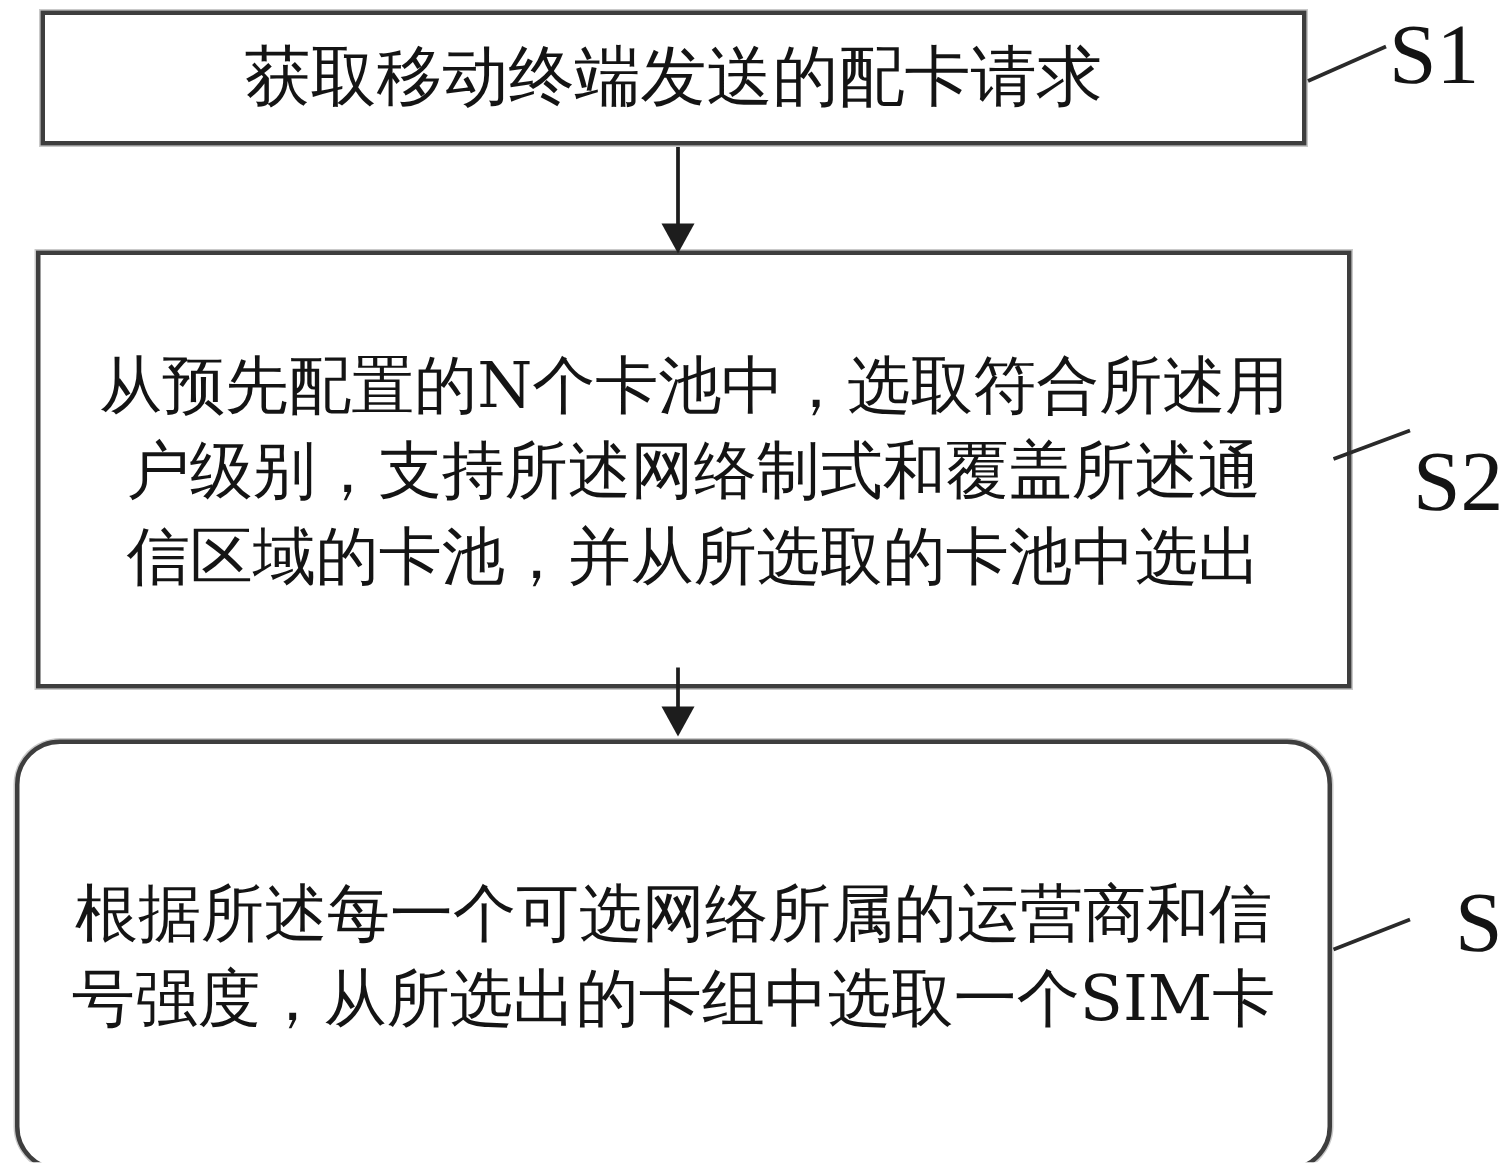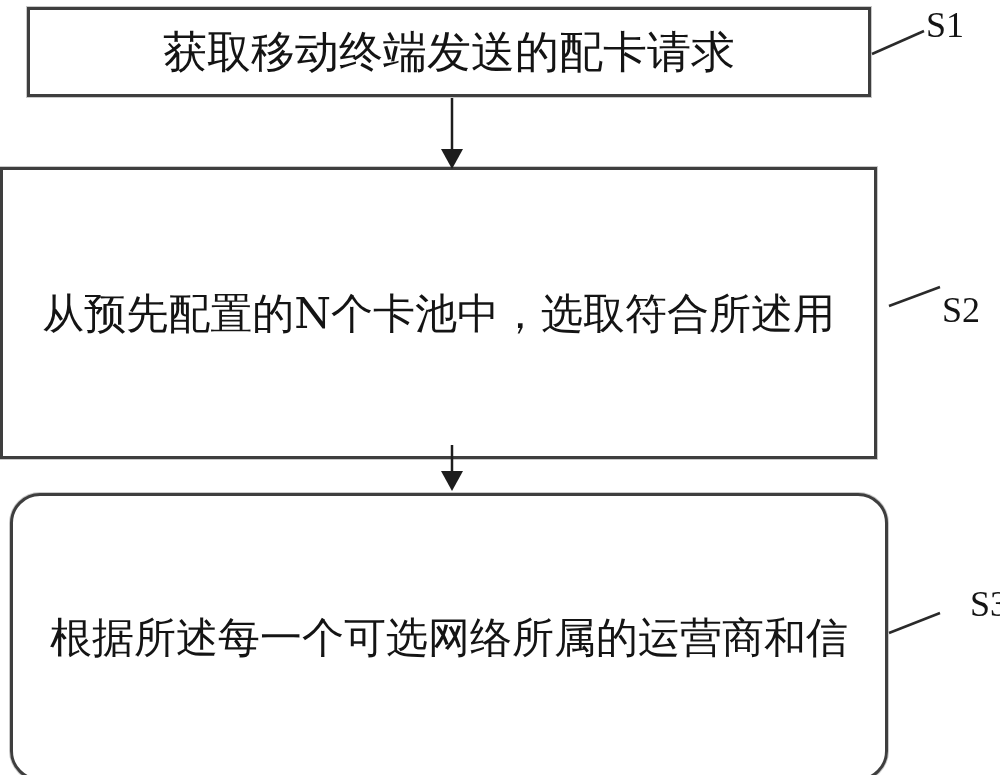--- a/index.html
+++ b/index.html
@@ -20,34 +20,34 @@
     box-sizing: border-box;
     border: 3px solid #3e3e3e;
     background: #ffffff;
     display: flex;
     flex-direction: column;
     justify-content: center;
     align-items: center;
     box-shadow: 0 0 0 1px #c9c9c9;
   }
   .box-s1 { left: 27px;  top: 7px;   width: 844px; height: 90px; }
-  .box-s2 { left: 0;  top: 167px; width: 877px; height: 292px; }
+  .box-s2 { left: 24px;  top: 167px; width: 877px; height: 292px; }
   .box-s3 { left: 10px;  top: 493px; width: 878px; height: 288px; border-radius: 30px; }
   .step-text {
     color: #141414;
     text-align: center;
     white-space: nowrap;
   }
   .box-s1 .step-text { font-size: 44px; line-height: 52px; }
   .box-s2 .step-text,
   .box-s3 .step-text { font-size: 42px; line-height: 57px; }
   .step-label {
     position: absolute;
     color: #141414;
-    font-size: 36px;
+    font-size: 57px;
     font-family: "Liberation Serif", "DejaVu Serif", serif;
     white-space: nowrap;
   }
   .label-s1 { left: 926px; top: 4px; }
   .label-s2 { left: 942px; top: 256px; margin-top: 33px; }
   .label-s3 { left: 942px; top: 583px; margin-left: 28px; }
   .connector-layer {
     position: absolute;
     left: 0;
     top: 0;
@@ -60,24 +60,27 @@
 <body>
 
 <div class="canvas">
 
   <div class="step-box box-s1">
     <div class="step-text">获取移动终端发送的配卡请求</div>
   </div>
 
   <div class="step-box box-s2">
     <div class="step-text">从预先配置的N个卡池中，选取符合所述用</div>
+    <div class="step-text">户级别，支持所述网络制式和覆盖所述通</div>
+    <div class="step-text">信区域的卡池，并从所选取的卡池中选出</div>
   </div>
 
   <div class="step-box box-s3">
     <div class="step-text">根据所述每一个可选网络所属的运营商和信</div>
+    <div class="step-text">号强度，从所选出的卡组中选取一个SIM卡</div>
   </div>
 
   <div class="step-label label-s1">S1</div>
   <div class="step-label label-s2">S2</div>
   <div class="step-label label-s3">S3</div>
 
   <svg class="connector-layer" viewBox="0 0 1000 775" xmlns="http://www.w3.org/2000/svg">
 
     <line x1="452" y1="98" x2="452" y2="151" stroke="#1d1d1d" stroke-width="2.5"></line>
     <polygon points="441,149 463,149 452,169" fill="#1d1d1d"></polygon>

